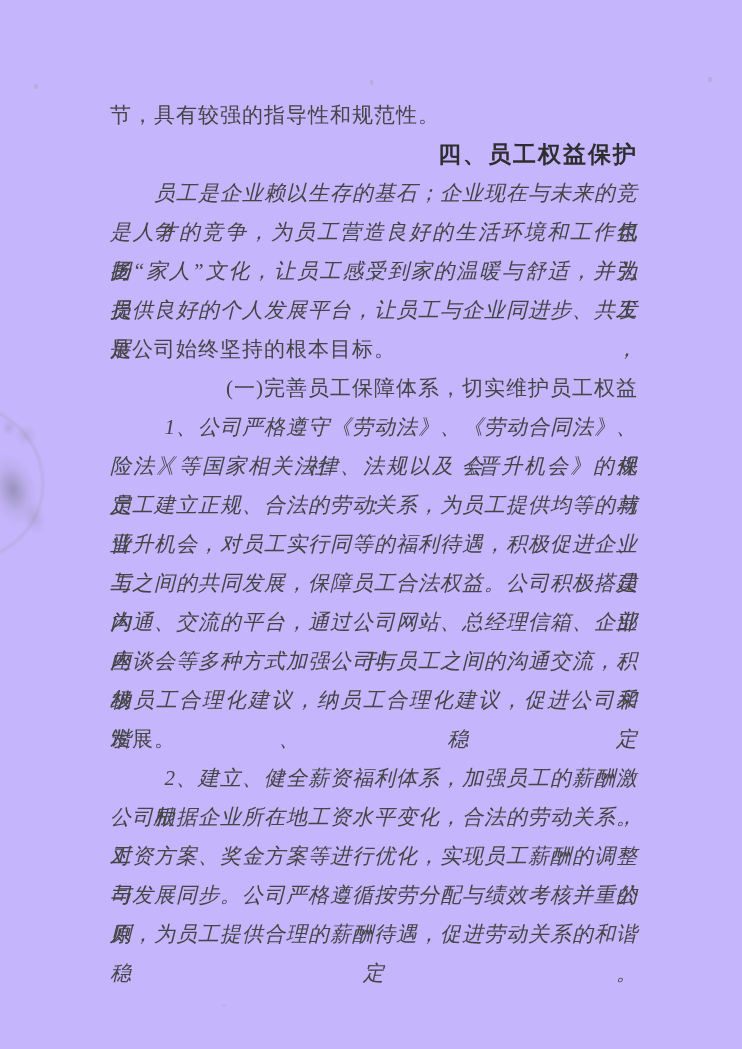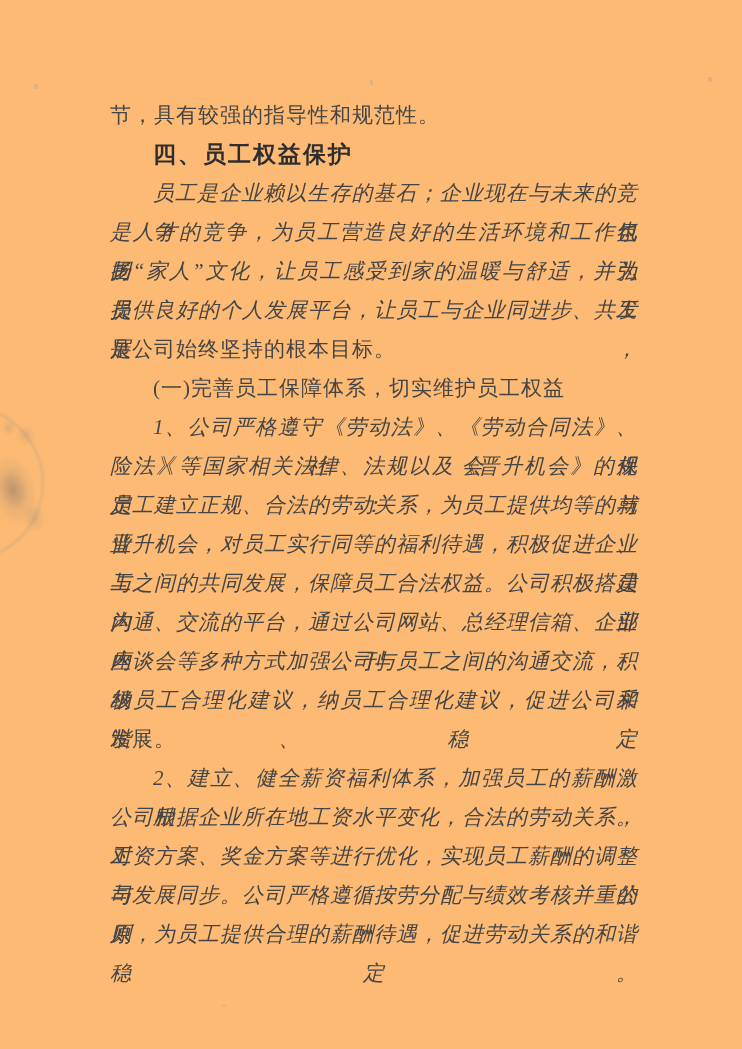--- a/index.html
+++ b/index.html
@@ -4,21 +4,21 @@
 <style>
   html, body {
     margin: 0;
     padding: 0;
     background: #ffffff;
   }
   .page {
     position: relative;
     width: 742px;
     height: 1049px;
-    background: #fdba74;
+    background: #c4b5fd;
     overflow: hidden;
     font-family: "Liberation Serif", serif;
   }
   .content {
     position: absolute;
     left: 110px;
     top: 96px;
     width: 528px;
   }
   .line {
@@ -29,20 +29,21 @@
     letter-spacing: 1px;
     white-space: normal;
   }
   .j {
     text-align: justify;
     text-align-last: justify;
     font-style: italic;
   }
   .indent {
     padding-left: 43px;
+    text-align: right;
   }
   .heading {
     font-family: "Liberation Sans", sans-serif;
     font-weight: bold;
     font-size: 23px;
     color: #2e2e2e;
     letter-spacing: 2px;
   }
   
   .stamp-circle {

